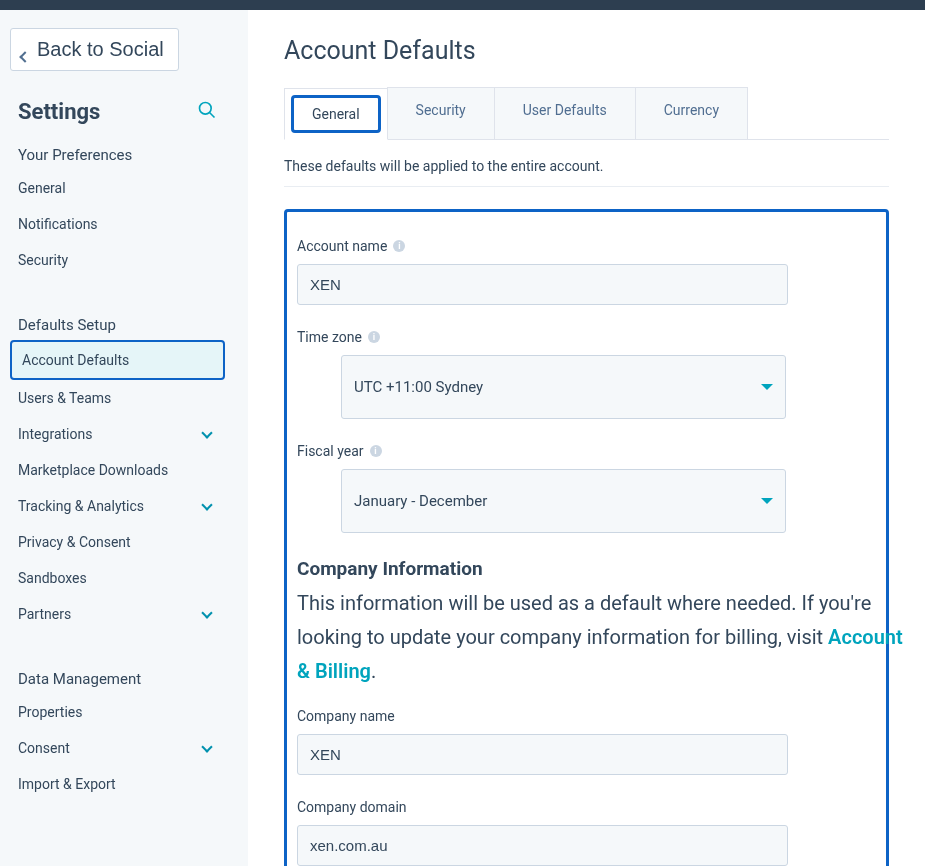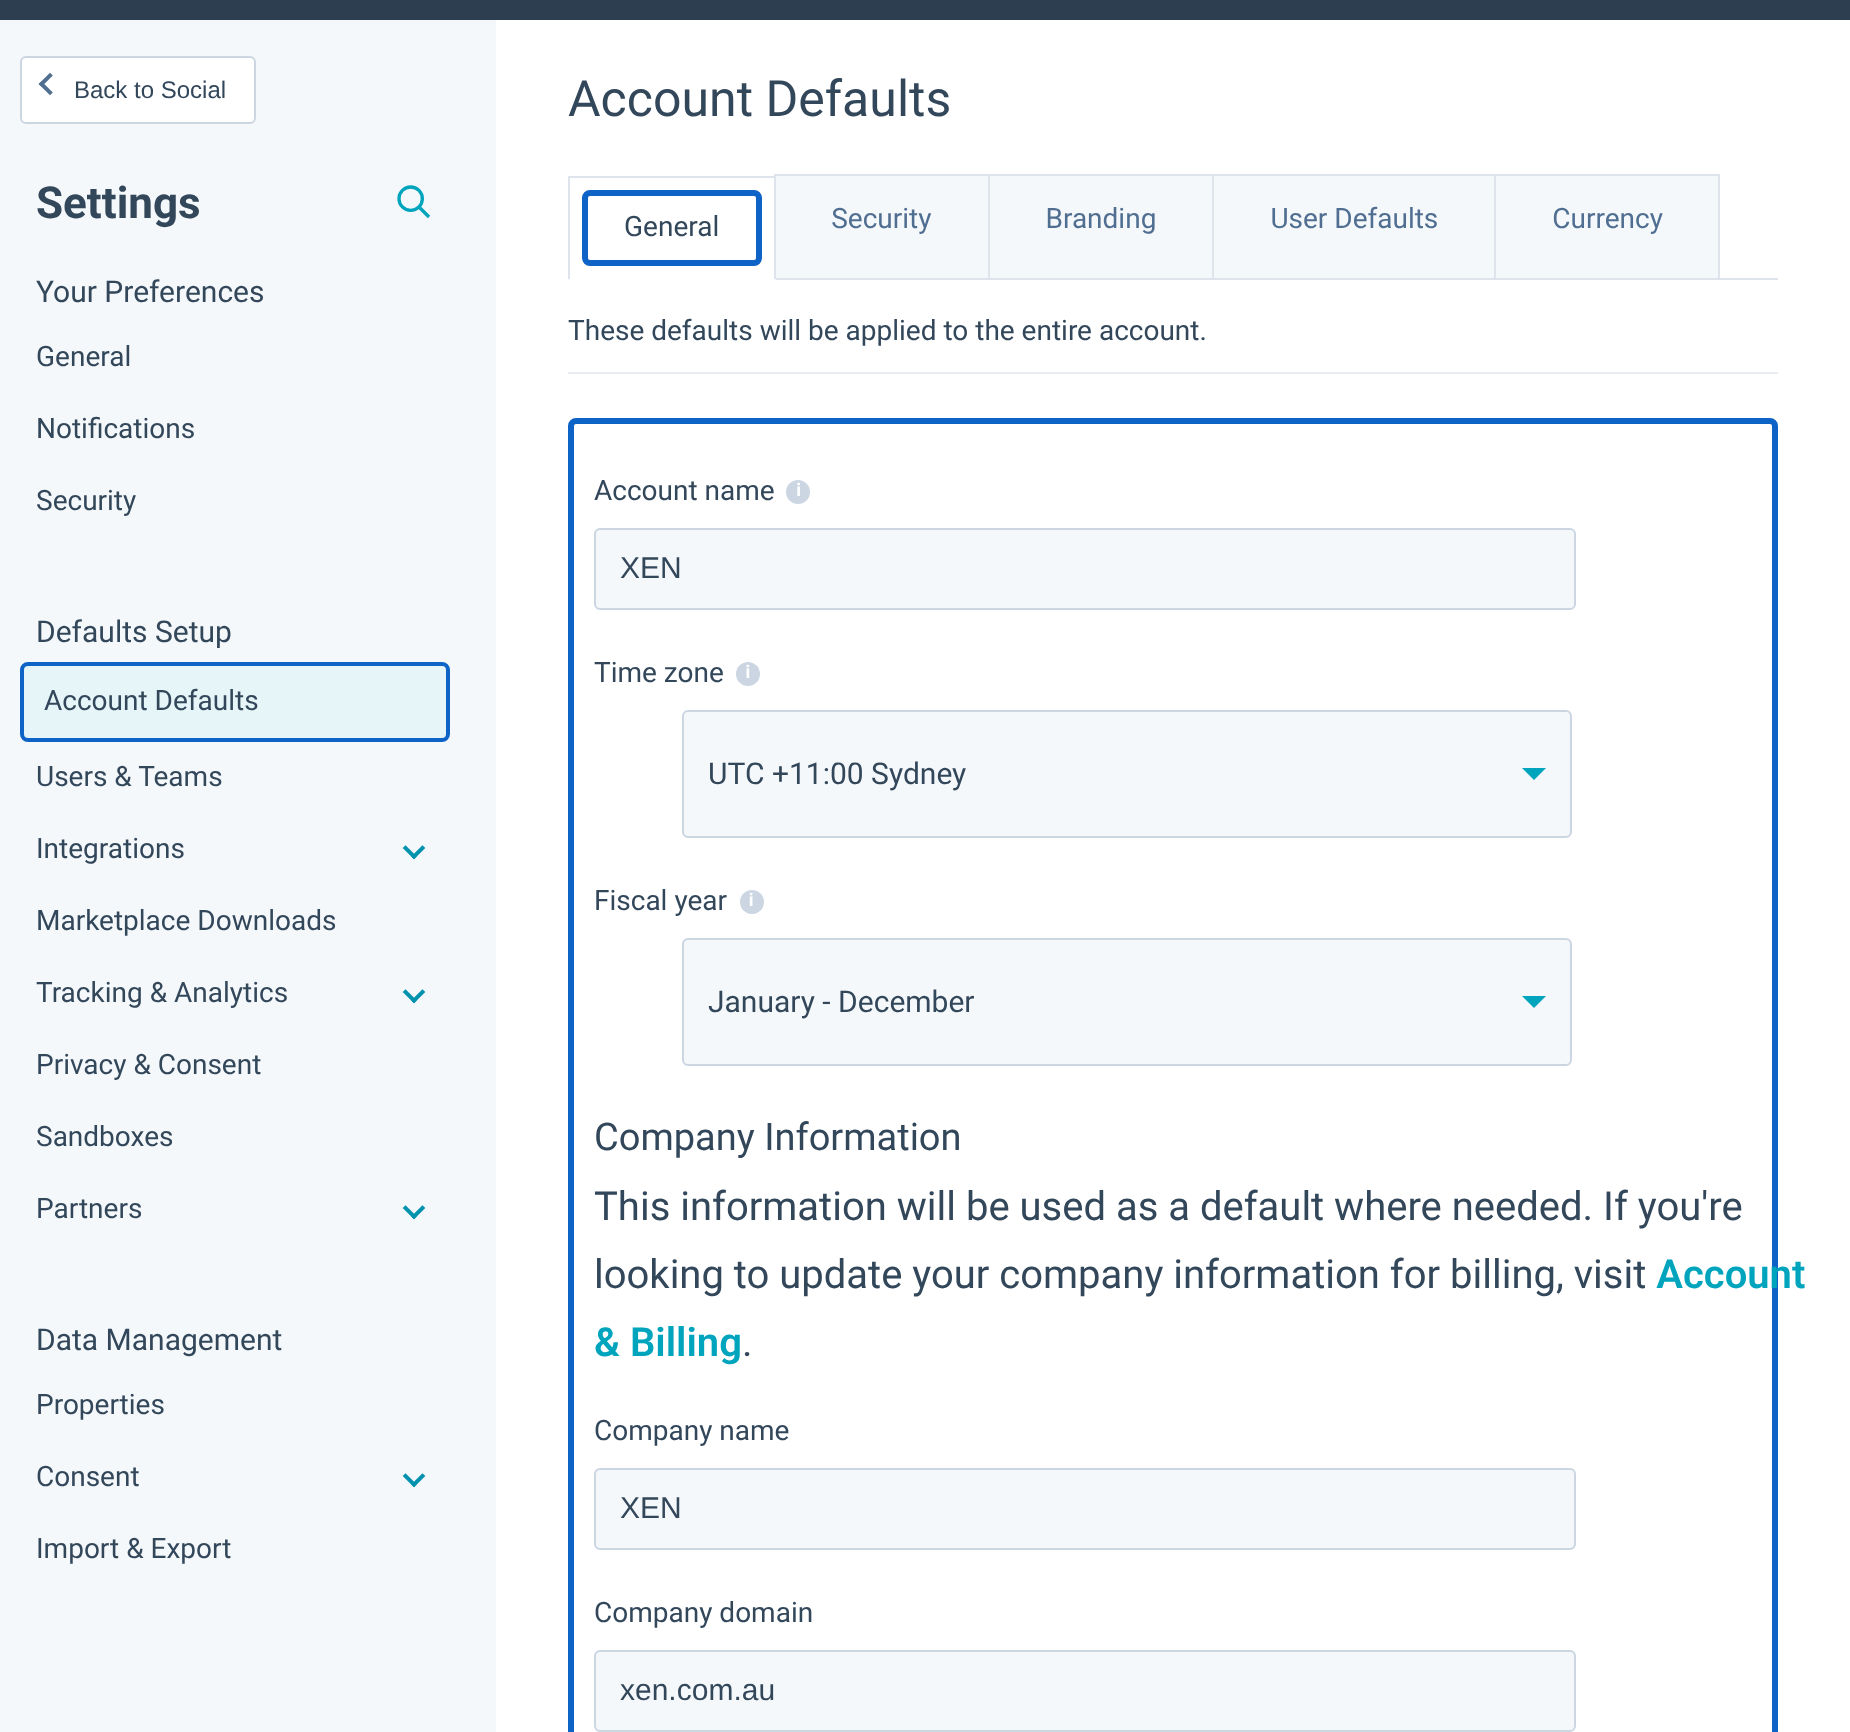--- a/index.html
+++ b/index.html
@@ -22,27 +22,27 @@
   }
   .sidebar {
     width: 235px;
     background: #f5f8fa;
     padding: 18px 10px 0 10px;
     position: relative;
     overflow-y: auto;
   }
   .back-btn {
     display: inline-flex;
-    align-items: flex-start;
+    align-items: flex-end;
     gap: 8px;
     background: #fff;
     border: 1px solid #cbd6e2;
     border-radius: 3px;
     padding: 9px 14px 9px 10px;
-    font-size: 12px;
+    font-size: 20px;
     color: #33475b;
     cursor: pointer;
   }
   .chev-left {
     width: 8px; height: 8px;
     border-left: 2px solid #516f90;
     border-bottom: 2px solid #516f90;
     transform: rotate(45deg);
   }
   .settings-row {
@@ -186,21 +186,21 @@
     margin-left:44px;
   }
   .caret-down {
     width:0; height:0;
     border-left:6px solid transparent;
     border-right:6px solid transparent;
     border-top:6px solid #00a4bd;
   }
   .section-h2 {
     font-size: 19px;
-    font-weight: 400;
+    font-weight: 700;
     color: #33475b;
     margin-top: 4px;
     margin-bottom: 6px;
   }
   .section-desc {
     font-size: 20px;
     color: #33475b;
     line-height: 1.7;
     margin-bottom: 20px;
     width: 620px;
@@ -284,21 +284,20 @@
   </aside>
 
   <main class="main">
     <h2 class="page-title">Account Defaults</h2>
 
     <div class="tabs">
       <div class="tab active-wrapper">
         <div class="tab-inner-active">General</div>
       </div>
       <div class="tab">Security</div>
-      <div class="tab">Branding</div>
       <div class="tab">User Defaults</div>
       <div class="tab">Currency</div>
     </div>
 
     <p class="subtext">These defaults will be applied to the entire account.</p>
     <div class="hr"></div>
 
     <div class="form-card">
 
       <div class="form-group">

